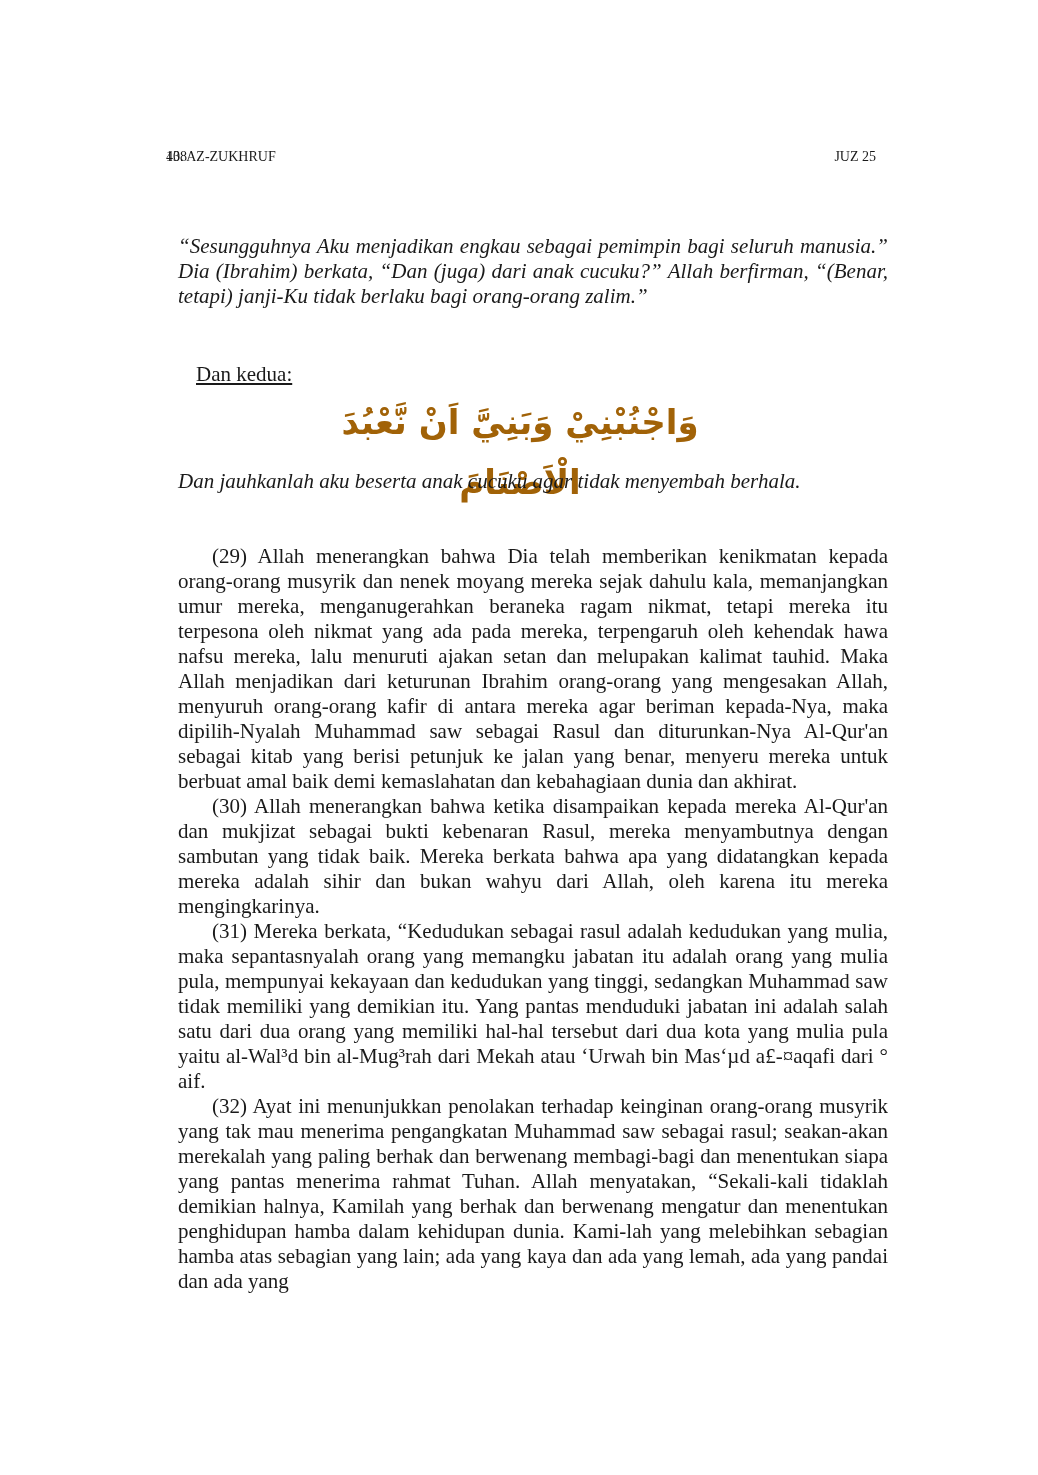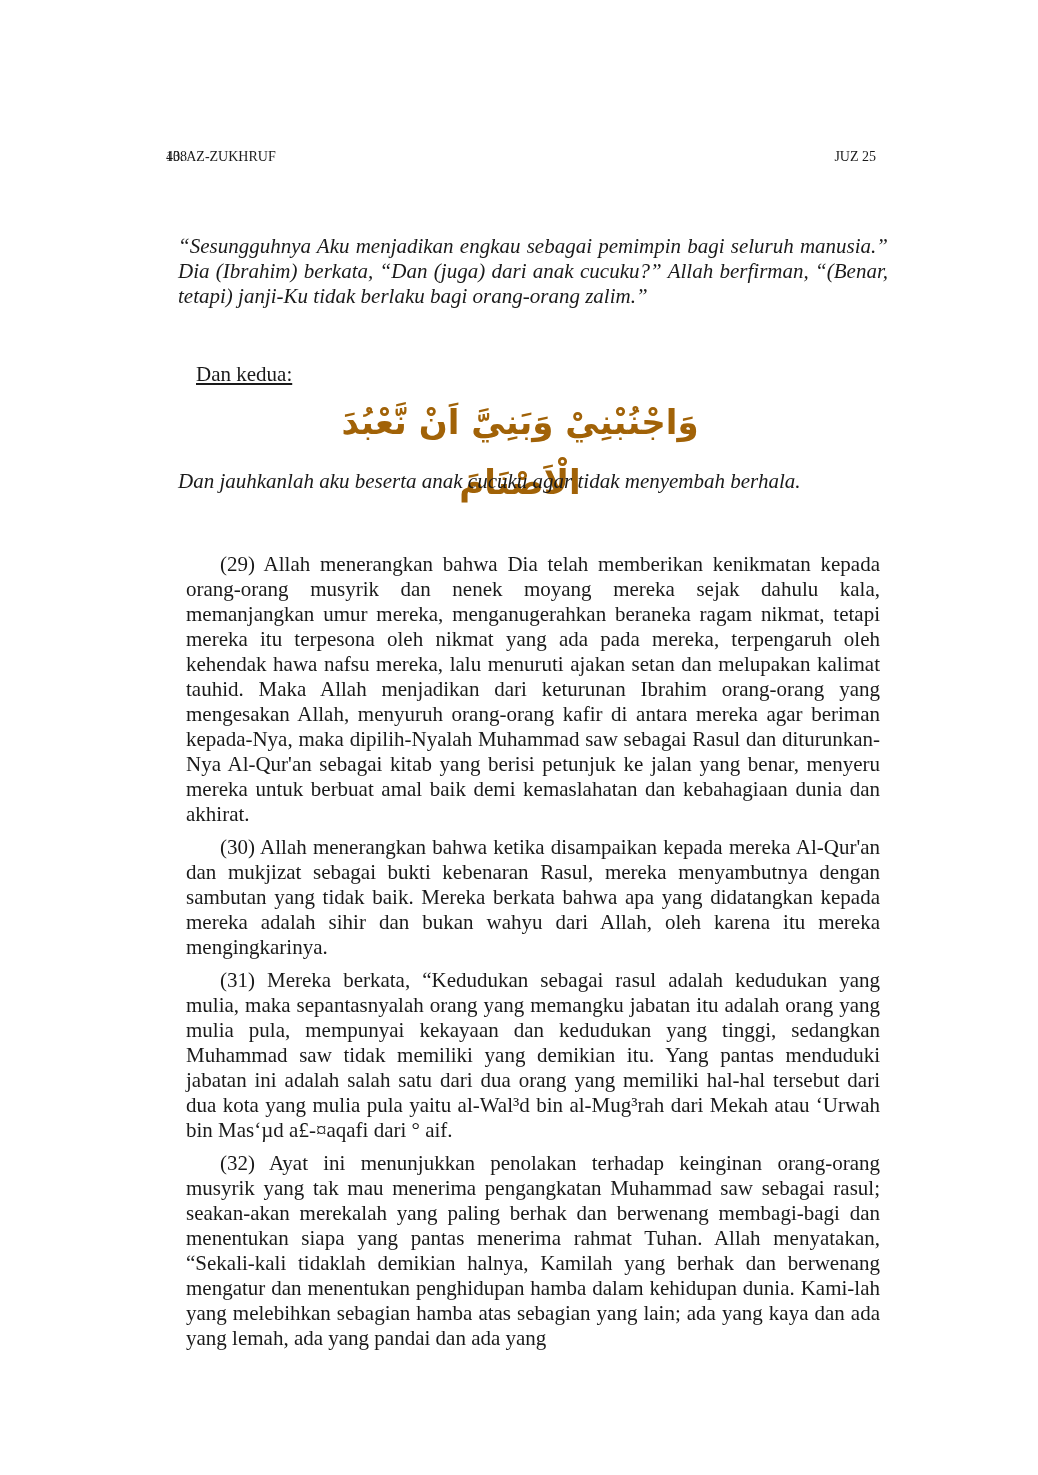--- a/index.html
+++ b/index.html
@@ -23,21 +23,21 @@
   .ref { font-style: normal; display: block; }
   .kedua { position: absolute; top: 361px; left: 196px; font-size: 21px; line-height: 26px; text-decoration: underline; }
   .arabic {
     position: absolute; top: 392px; left: 320px; width: 400px; height: 62px;
     text-align: center; direction: rtl;
     font-family: "DejaVu Sans", sans-serif; font-size: 34px; line-height: 60px;
     font-weight: bold; color: #a16207;
   }
   .translation { top: 469px; font-style: italic; }
   .body-text { top: 544px; }
-  .body-text p { margin: 8px; text-indent: 34px; }
+  .body-text p { margin: 0; text-indent: 34px; }
 </style>
 </head>
 <body>
 
 <div class="header">
   <span>108</span>
   <span class="center">43. AZ-ZUKHRUF</span>
   <span>JUZ 25</span>
 </div>
 

